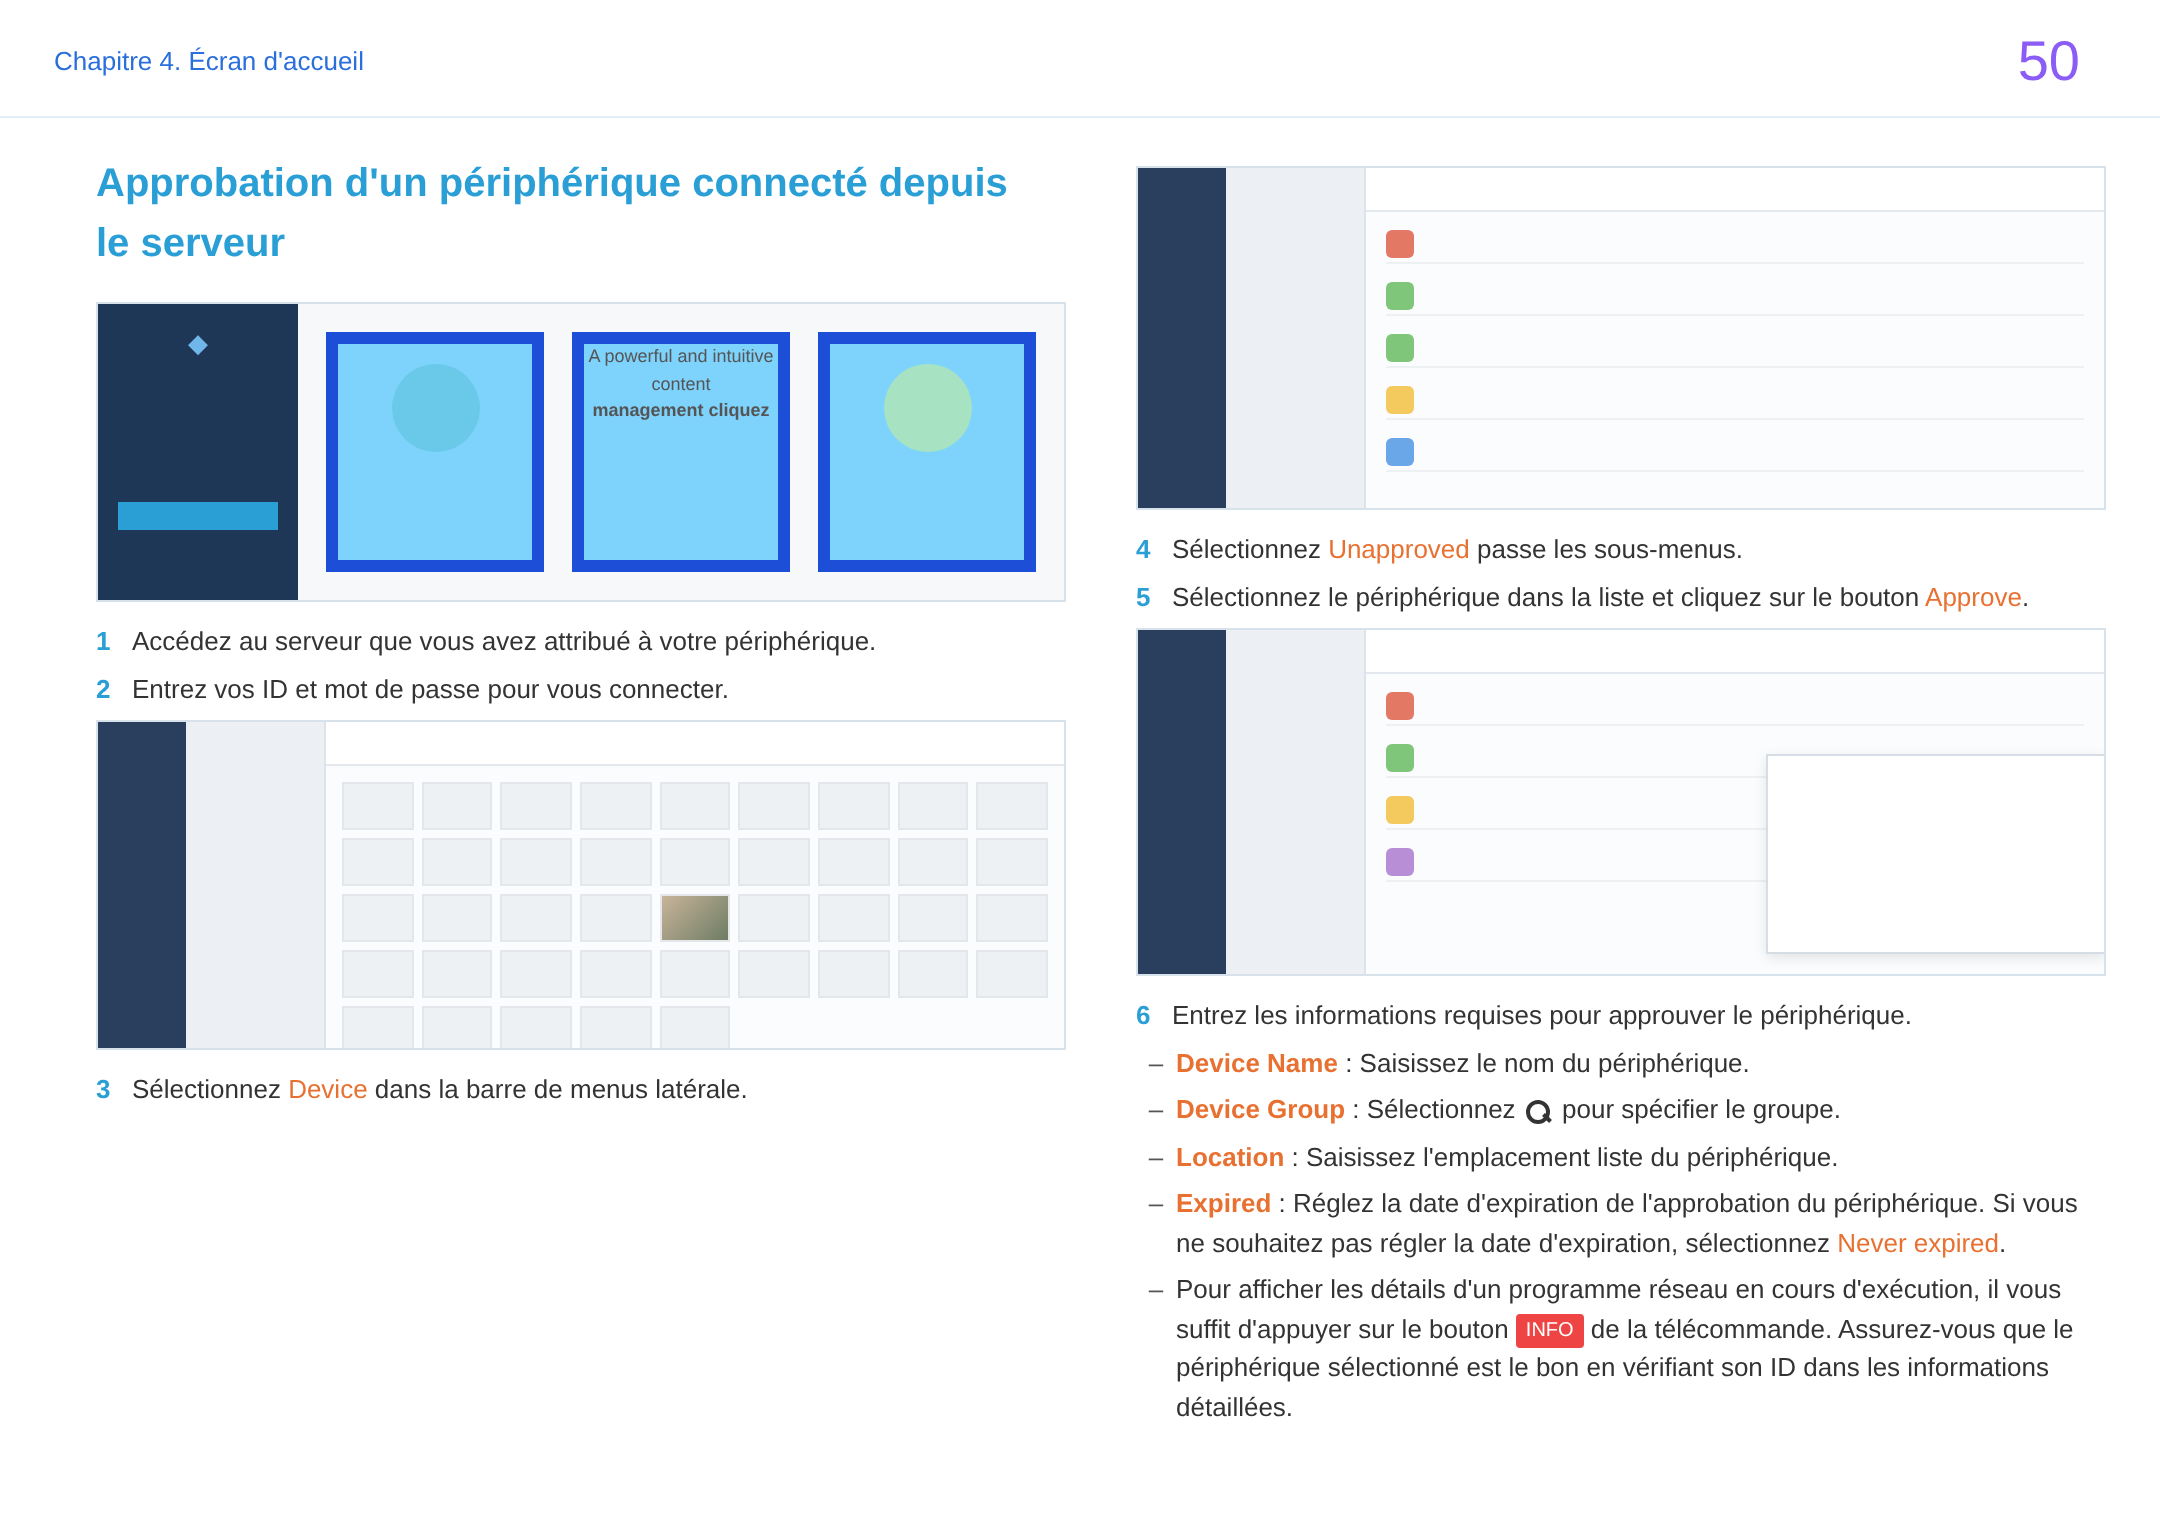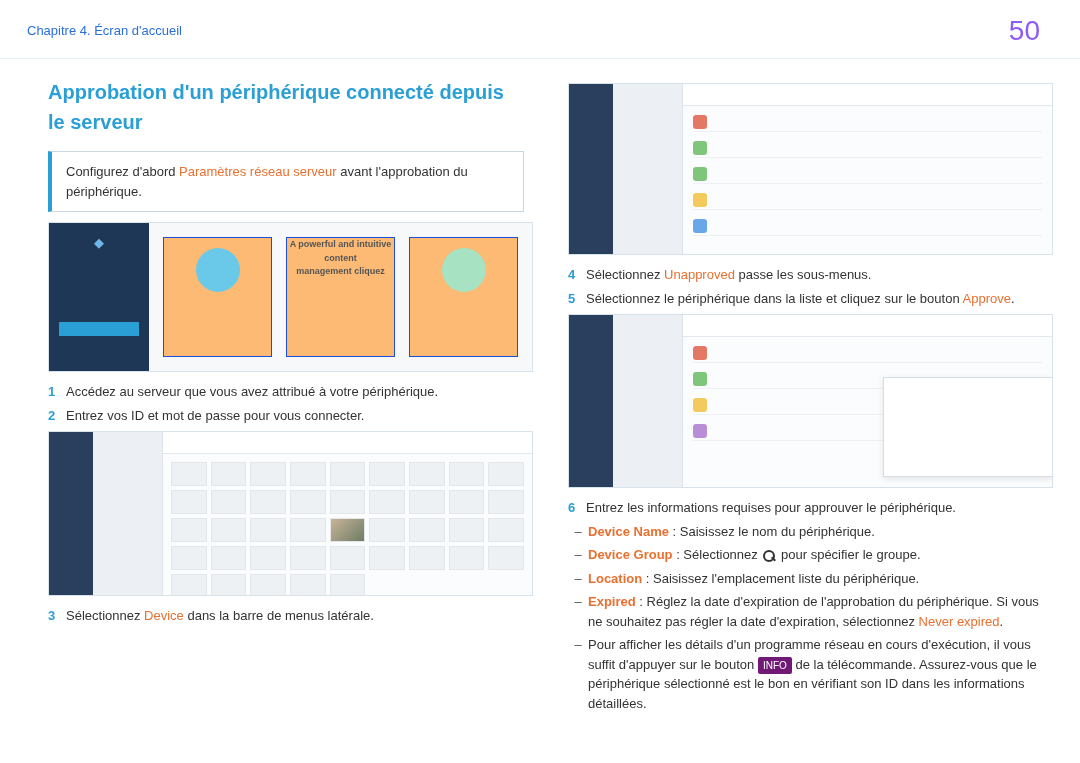--- a/index.html
+++ b/index.html
@@ -98,41 +98,41 @@
     display:flex; align-items:center; justify-content:center; color:#6fb6ea;
   }
   .ph-login-btn {
     position:absolute; left:10px; bottom:35px; width:80px; height:14px;
     background:#2a9fd6;
   }
   .ph-charts {
     position:absolute; left:100px; right:0; top:0; bottom:0;
     display:flex; gap:14px; padding:14px;
   }
-  .ph-chart { flex:1; background:#fdba74; border:1px solid #1d4ed8; position:relative;font-weight:bold; }
+  .ph-chart { flex:1; background:#7dd3fc; border:6px solid #1d4ed8; position:relative; }
   .ph-circle { width:44px; height:44px; border-radius:50%; margin:10px auto; }
   .c-blue{background:#6ac9e8;} .c-grn{background:#a7e2c3;}
   .ph-modal {
     position:absolute; left:200px; top:40px; width:170px; height:100px;
     background:#fff; border:1px solid #d6dde4; box-shadow:0 2px 6px rgba(0,0,0,.1);
   }
   ol.steps { list-style:none; }
   ol.steps > li { display:flex; margin-bottom:4px; }
   ol.steps .num {
     color:#2a9fd6; font-weight:600; min-width:18px; flex-shrink:0;
   }
   ol.steps .txt { flex:1; }
   .hl-orange { color:#e87030; }
   ul.sub { list-style:none; margin-top:4px; }
   ul.sub > li { display:flex; margin-bottom:4px; }
   ul.sub .dash { min-width:20px; text-align:center; color:#555; }
   ul.sub .txt { flex:1; }
   .orange-b { color:#e87030; font-weight:700; }
   .badge {
-    display:inline-block; background:#701a75; color:#fff;
+    display:inline-block; background:#ef4444; color:#fff;
     font-size:10px; padding:1px 5px; border-radius:2px; vertical-align:middle;
   }
   .mag-icon {
     display:inline-block; width:12px; height:12px; position:relative;
     vertical-align:middle; margin:0 2px;
   }
   .mag-icon::before {
     content:""; position:absolute; left:0; top:0; width:8px; height:8px;
     border:2px solid #333; border-radius:50%;
   }
@@ -147,23 +147,20 @@
 <div class="header">
   <div class="chapter">Chapitre 4. Écran d'accueil</div>
   <div class="page-num">50</div>
 </div>
 
 <div class="columns">
 
   <div class="col">
     <h2 class="section-title">Approbation d'un périphérique connecté depuis le serveur</h2>
 
-    <div class="note-box">
-      <span>Configurez d'abord </span><span class="hl">Paramètres réseau serveur</span><span> avant l'approbation du périphérique.</span>
-    </div>
 
     <div class="img-placeholder ph-login">
       <div class="ph-sidebar login">
         <div class="ph-login-logo">◆</div>
         <div class="ph-login-btn"></div>
       </div>
       <div class="ph-charts">
         <div class="ph-chart">
             <div class="ph-circle c-blue"></div>
           </div>

